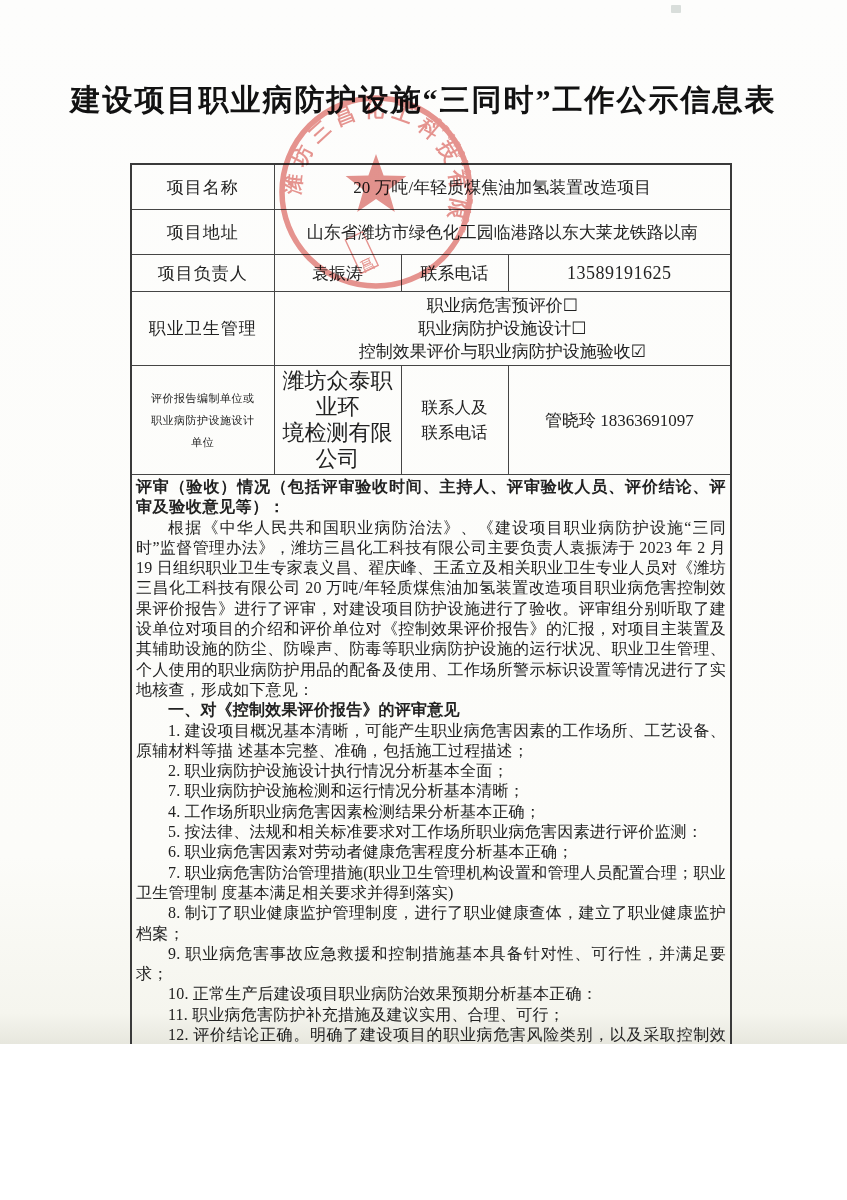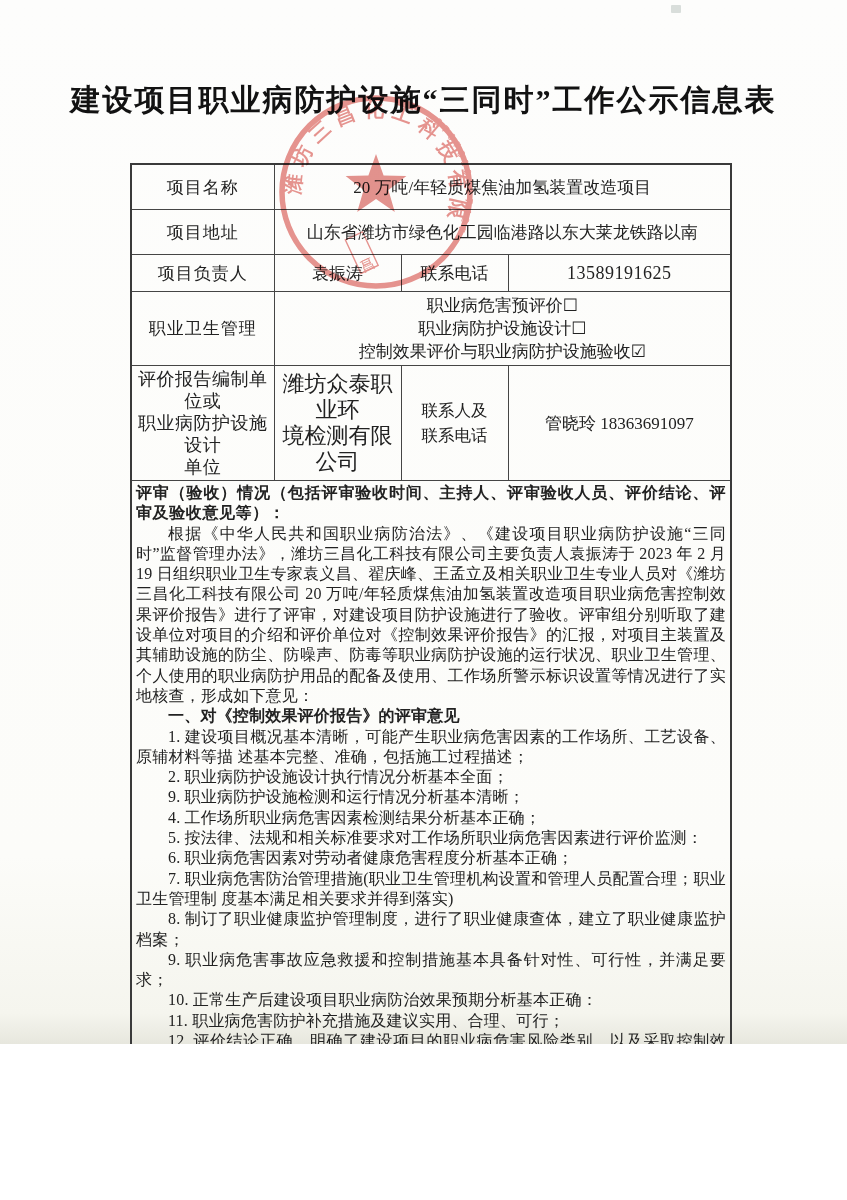--- a/index.html
+++ b/index.html
@@ -32,21 +32,21 @@
   tr.r1 td{height:40px;}
   tr.r2 td{height:40px;}
   tr.r3 td{height:39px;}
   tr.r4 td{height:32px;}
   tr.r5 td{height:65px;}
   tr.r6 td{height:75px;}
   tr.r7 td{height:606px;}
   .opts{letter-spacing:.5px;}
   .opts .opt{margin:0 7px;white-space:nowrap;}
   td.multiline{text-align:left;padding-left:8px;line-height:23px;}
-  td.small-lbl{font-size:18px;line-height:22px;letter-spacing:.5px;}
+  td.small-lbl{font-size:11px;line-height:22px;letter-spacing:.5px;}
   td.small-lbl span{display:block;}
   td.unit-val{font-size:22px;line-height:26px;}
   td.unit-val span{display:block;}
   td.contact-lbl{font-size:16.5px;line-height:25px;}
   td.contact-lbl span{display:block;}
   td.phone{font-size:18px;letter-spacing:.5px;}
   td.review-cell{
     text-align:left;vertical-align:top;
     padding:6px 10px 4px 10px;
   }
@@ -122,21 +122,21 @@
         </td>
         <td>管晓玲 18363691097</td>
       </tr>
       <tr class="r7">
         <td colspan="4" class="review-cell">
           <p class="hd">评审（验收）情况（包括评审验收时间、主持人、评审验收人员、评价结论、评审及验收意见等）：</p>
           <p class="ind">根据《中华人民共和国职业病防治法》、《建设项目职业病防护设施“三同时”监督管理办法》，潍坊三昌化工科技有限公司主要负责人袁振涛于 2023 年 2 月 19 日组织职业卫生专家袁义昌、翟庆峰、王孟立及相关职业卫生专业人员对《潍坊三昌化工科技有限公司 20 万吨/年轻质煤焦油加氢装置改造项目职业病危害控制效果评价报告》进行了评审，对建设项目防护设施进行了验收。评审组分别听取了建设单位对项目的介绍和评价单位对《控制效果评价报告》的汇报，对项目主装置及其辅助设施的防尘、防噪声、防毒等职业病防护设施的运行状况、职业卫生管理、个人使用的职业病防护用品的配备及使用、工作场所警示标识设置等情况进行了实地核查，形成如下意见：</p>
           <p class="ind bold">一、对《控制效果评价报告》的评审意见</p>
           <p class="ind">1. 建设项目概况基本清晰，可能产生职业病危害因素的工作场所、工艺设备、原辅材料等描 述基本完整、准确，包括施工过程描述；</p>
           <p class="ind">2. 职业病防护设施设计执行情况分析基本全面；</p>
-          <p class="ind">9. 职业病防护设施检测和运行情况分析基本清晰；</p>
+          <p class="ind">7. 职业病防护设施检测和运行情况分析基本清晰；</p>
           <p class="ind">4. 工作场所职业病危害因素检测结果分析基本正确；</p>
           <p class="ind">5. 按法律、法规和相关标准要求对工作场所职业病危害因素进行评价监测：</p>
           <p class="ind">6. 职业病危害因素对劳动者健康危害程度分析基本正确；</p>
           <p class="ind">7. 职业病危害防治管理措施(职业卫生管理机构设置和管理人员配置合理；职业卫生管理制 度基本满足相关要求并得到落实)</p>
           <p class="ind">8. 制订了职业健康监护管理制度，进行了职业健康查体，建立了职业健康监护档案；</p>
           <p class="ind">9. 职业病危害事故应急救援和控制措施基本具备针对性、可行性，并满足要求；</p>
           <p class="ind">10. 正常生产后建设项目职业病防治效果预期分析基本正确：</p>
           <p class="ind">11. 职业病危害防护补充措施及建议实用、合理、可行；</p>
           <p class="ind">12. 评价结论正确。明确了建设项目的职业病危害风险类别，以及采取控制效果评价报告所提对策建议后，职业病防护设施和防护措施能符合职业病防治有关法律、法规、规章和标准的要求。</p>
         </td>

